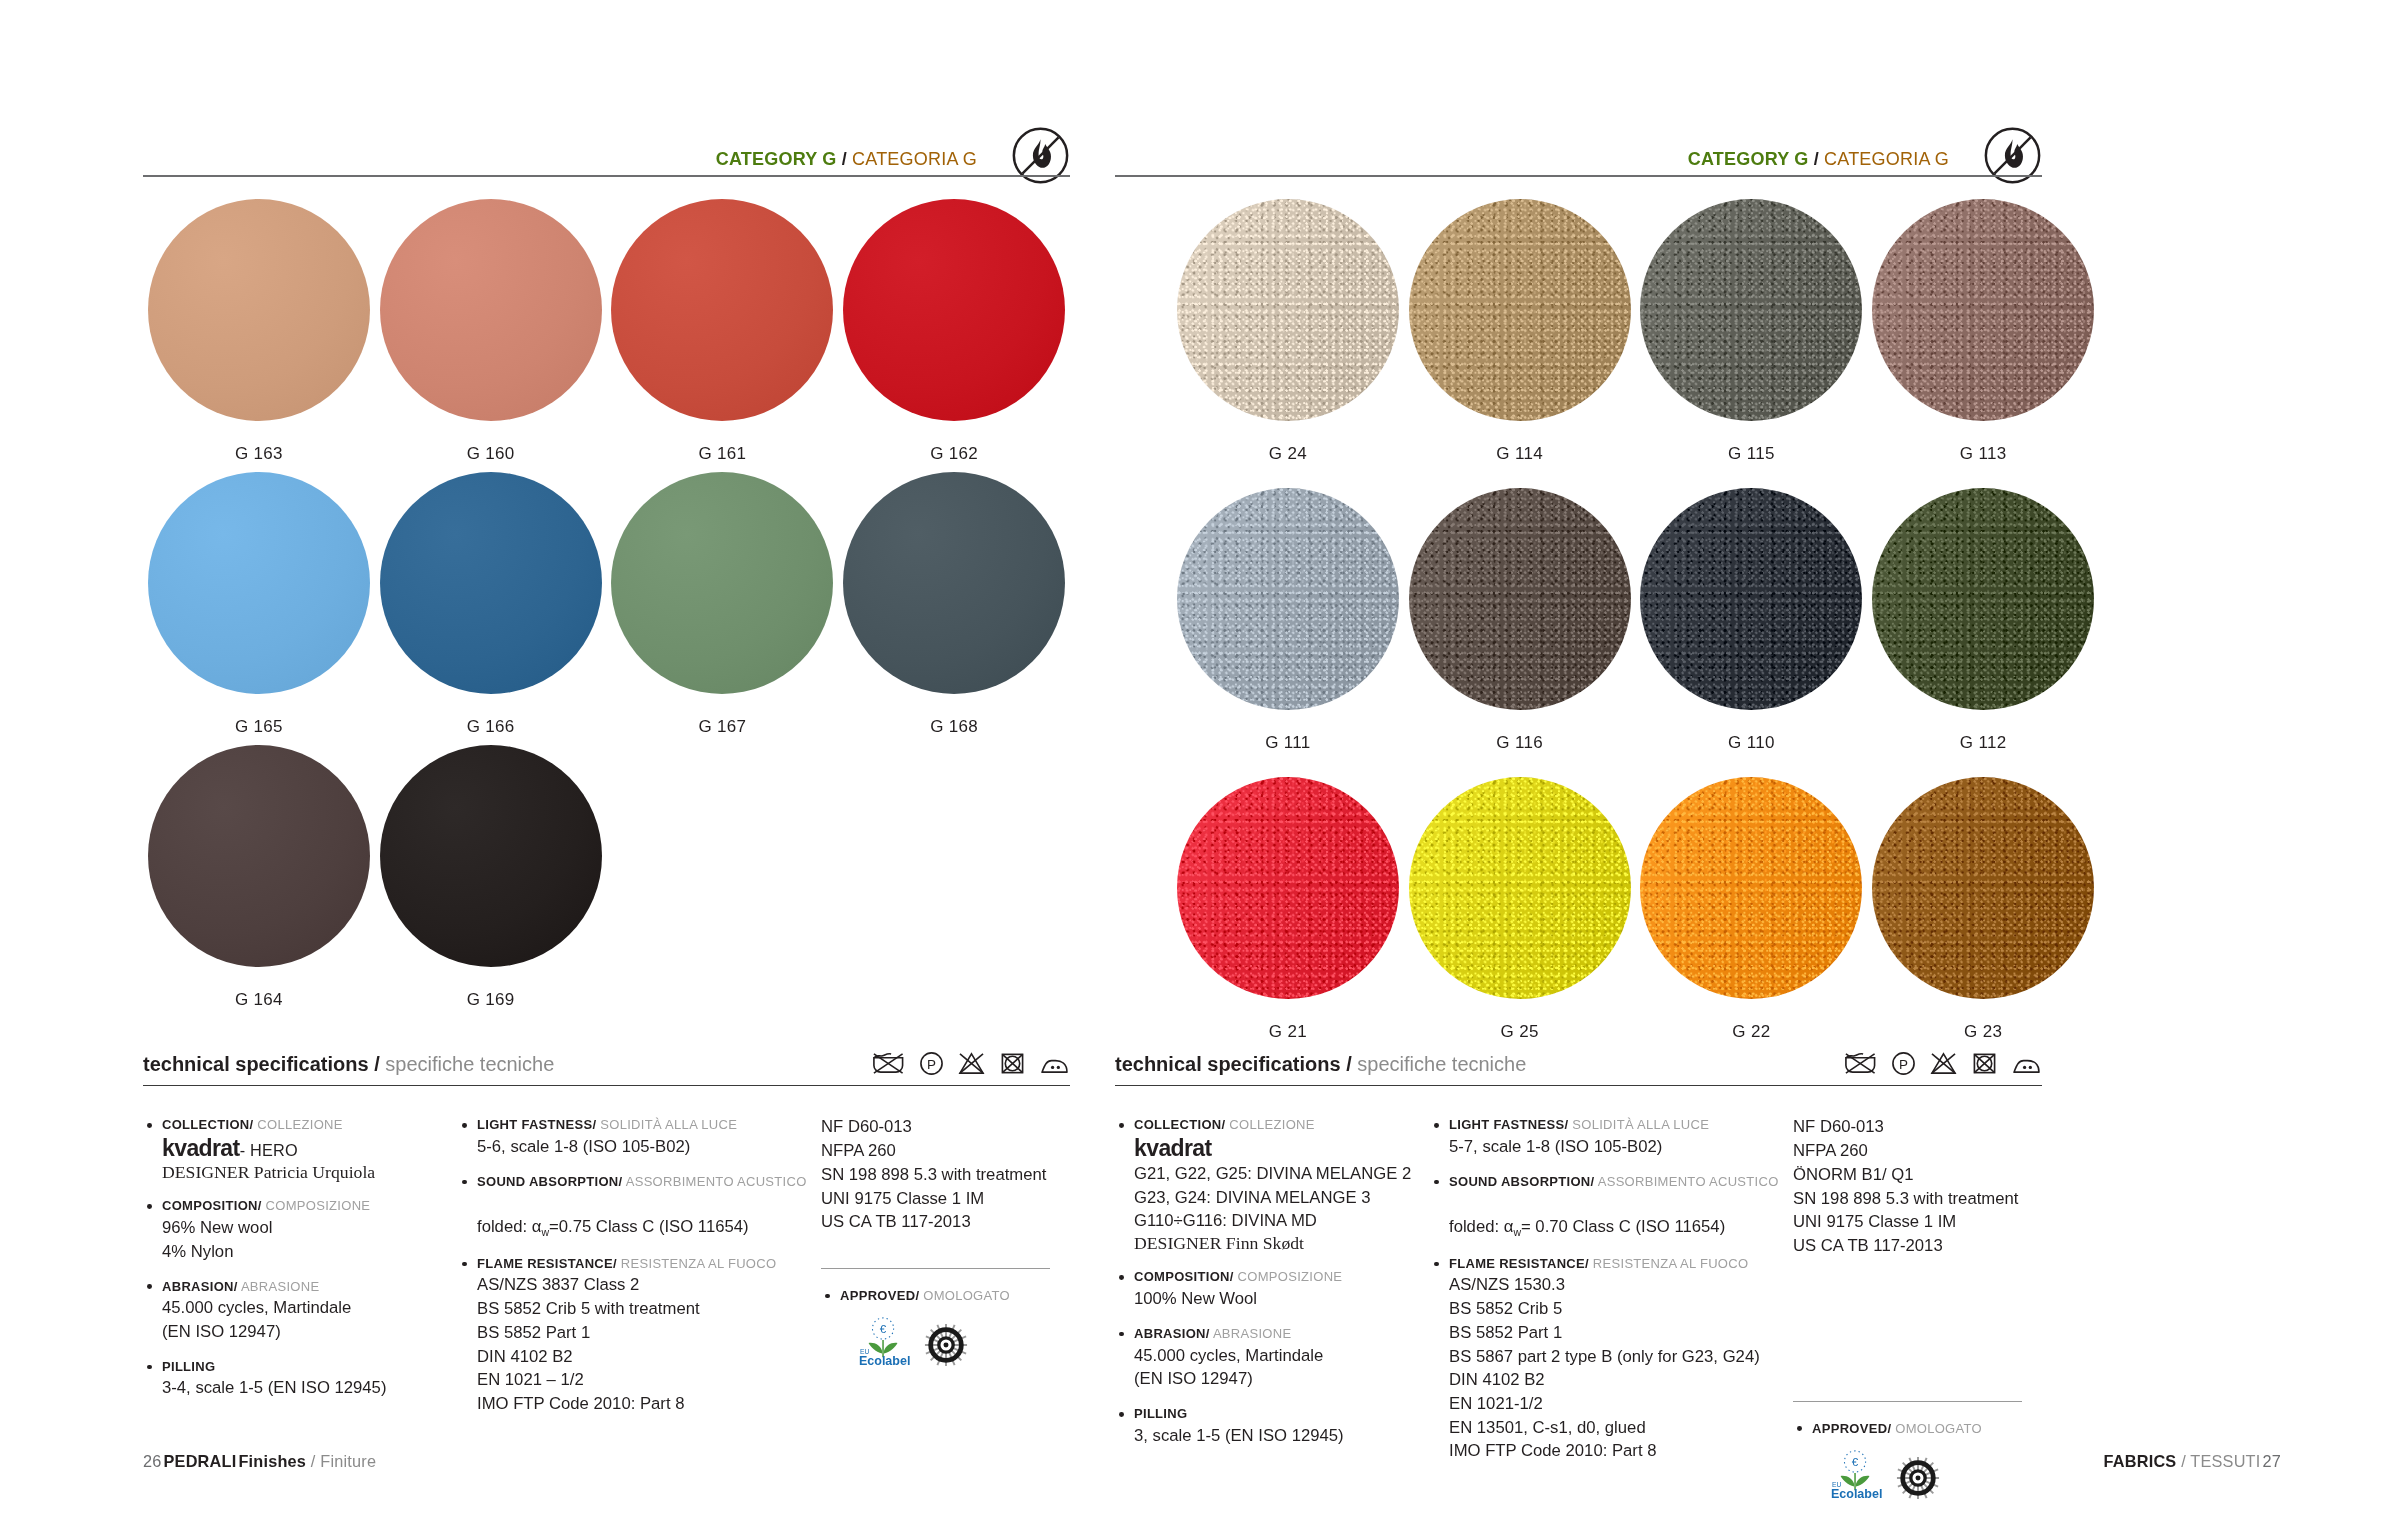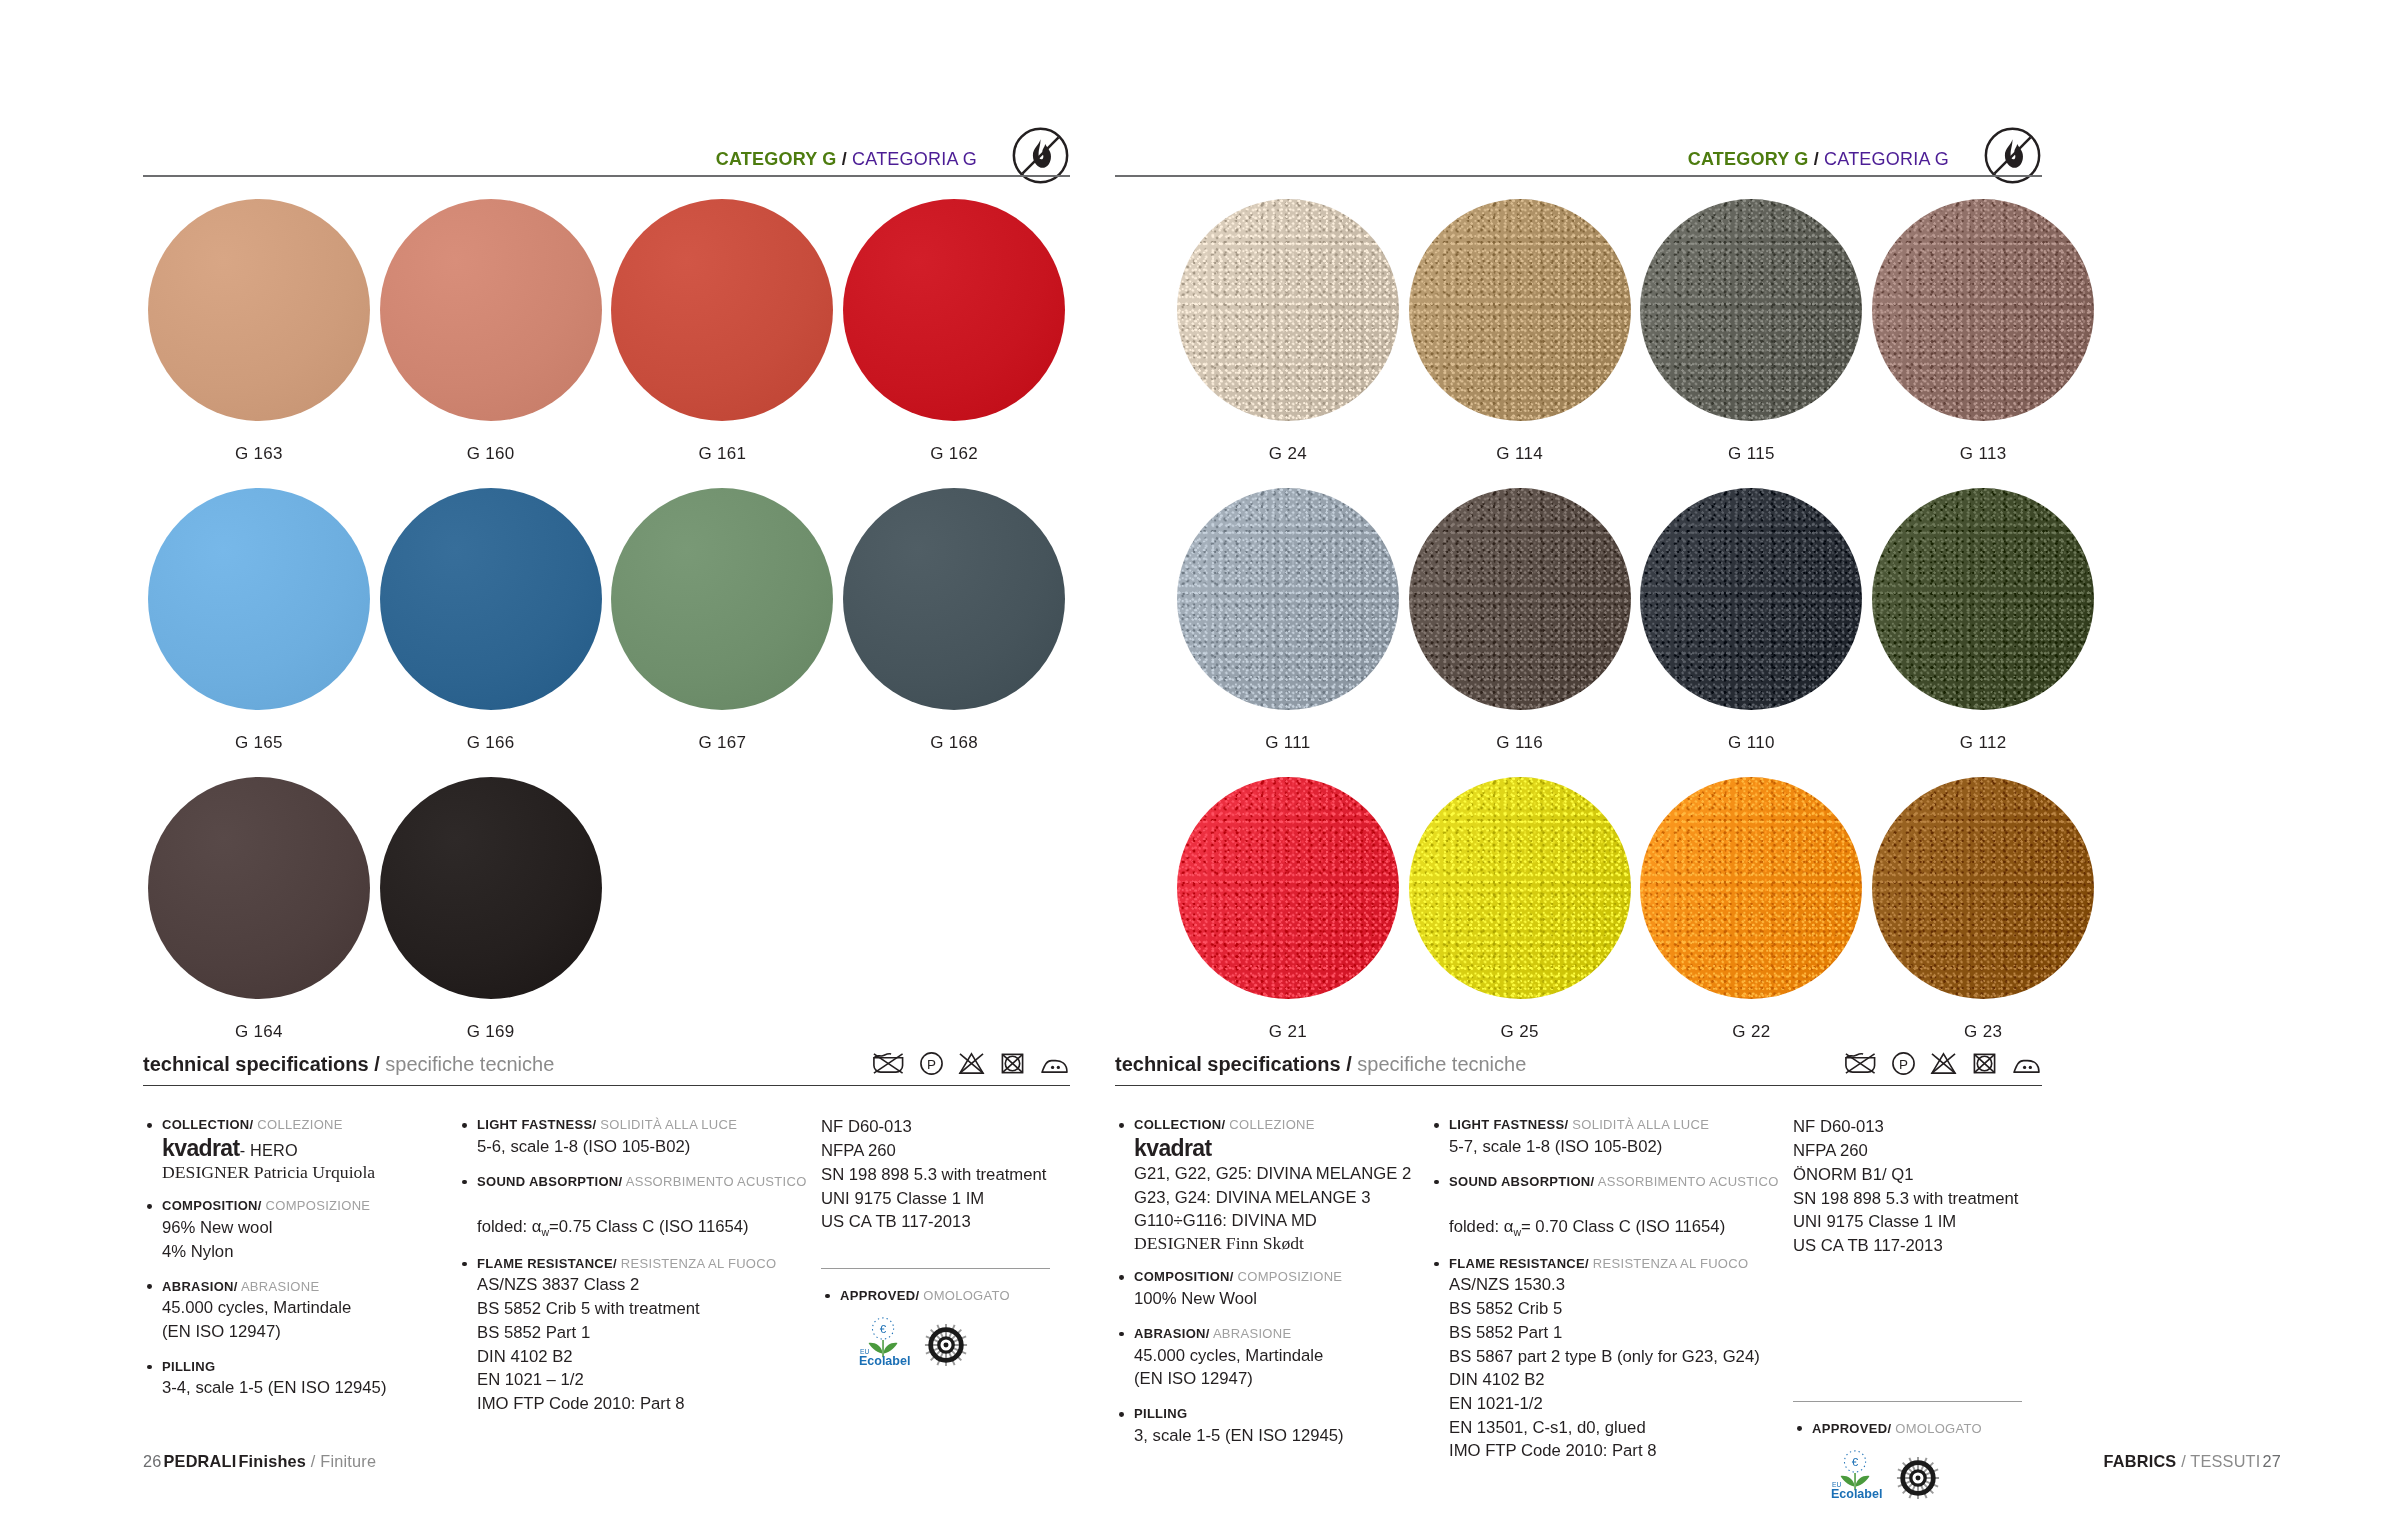--- a/index.html
+++ b/index.html
@@ -16,31 +16,31 @@
   
   .page-header {
     position: absolute; top: 126px;
     display: flex; align-items: flex-end; justify-content: flex-end;
   }
   .page-left .page-header  { left: 143px;  width: 927px; }
   .page-right .page-header { left: 1115px; width: 927px; margin-left: -1195px; }
   .hdr-title { font-size: 18px; letter-spacing: 0.2px; padding-bottom: 19px; flex: 1; text-align: right; }
   .hdr-title .en { font-weight: 700; color: #4d7c0f; }
   .hdr-title .sep { font-weight: 700; color: #231f20; }
-  .hdr-title .it { font-weight: 400; color: #4c1d95; }
+  .hdr-title .it { font-weight: 400; color: #a16207; }
   .hdr-icon { width: 59px; height: 59px; margin-left: 34px; margin-bottom: 3.8px; }
   .rule-head {
     position: absolute; height: 1.9px; background: #6d6e70;
   }
   .page-left .rule-head  { left: 143px; width: 927px; top: 175px; }
   .page-right .rule-head { left: 1115px; width: 927px; top: 175px; margin-left: -1195px; }
 
   
   .swatch-grid { position: absolute; display: grid; grid-template-columns: repeat(4, 1fr); }
-  .page-left .swatch-grid  { left: 143px; top: 199px; width: 927px; row-gap: 24px; }
+  .page-left .swatch-grid  { left: 143px; top: 199px; width: 927px; row-gap: 8px; }
   .page-right .swatch-grid { left: 1172px; top: 199px; width: 927px; row-gap: 24px; margin-left: -1195px; }
   .swatch-cell { display: flex; flex-direction: column; align-items: center; }
   .swatch-disc {
     width: 222px; height: 222px; border-radius: 50%;
     background-color: #ccc;
   }
   .swatch-label { margin-top: 23px; font-size: 17px; letter-spacing: 0.3px; color: #231f20; }
 
   
   .spec { position: absolute; }

